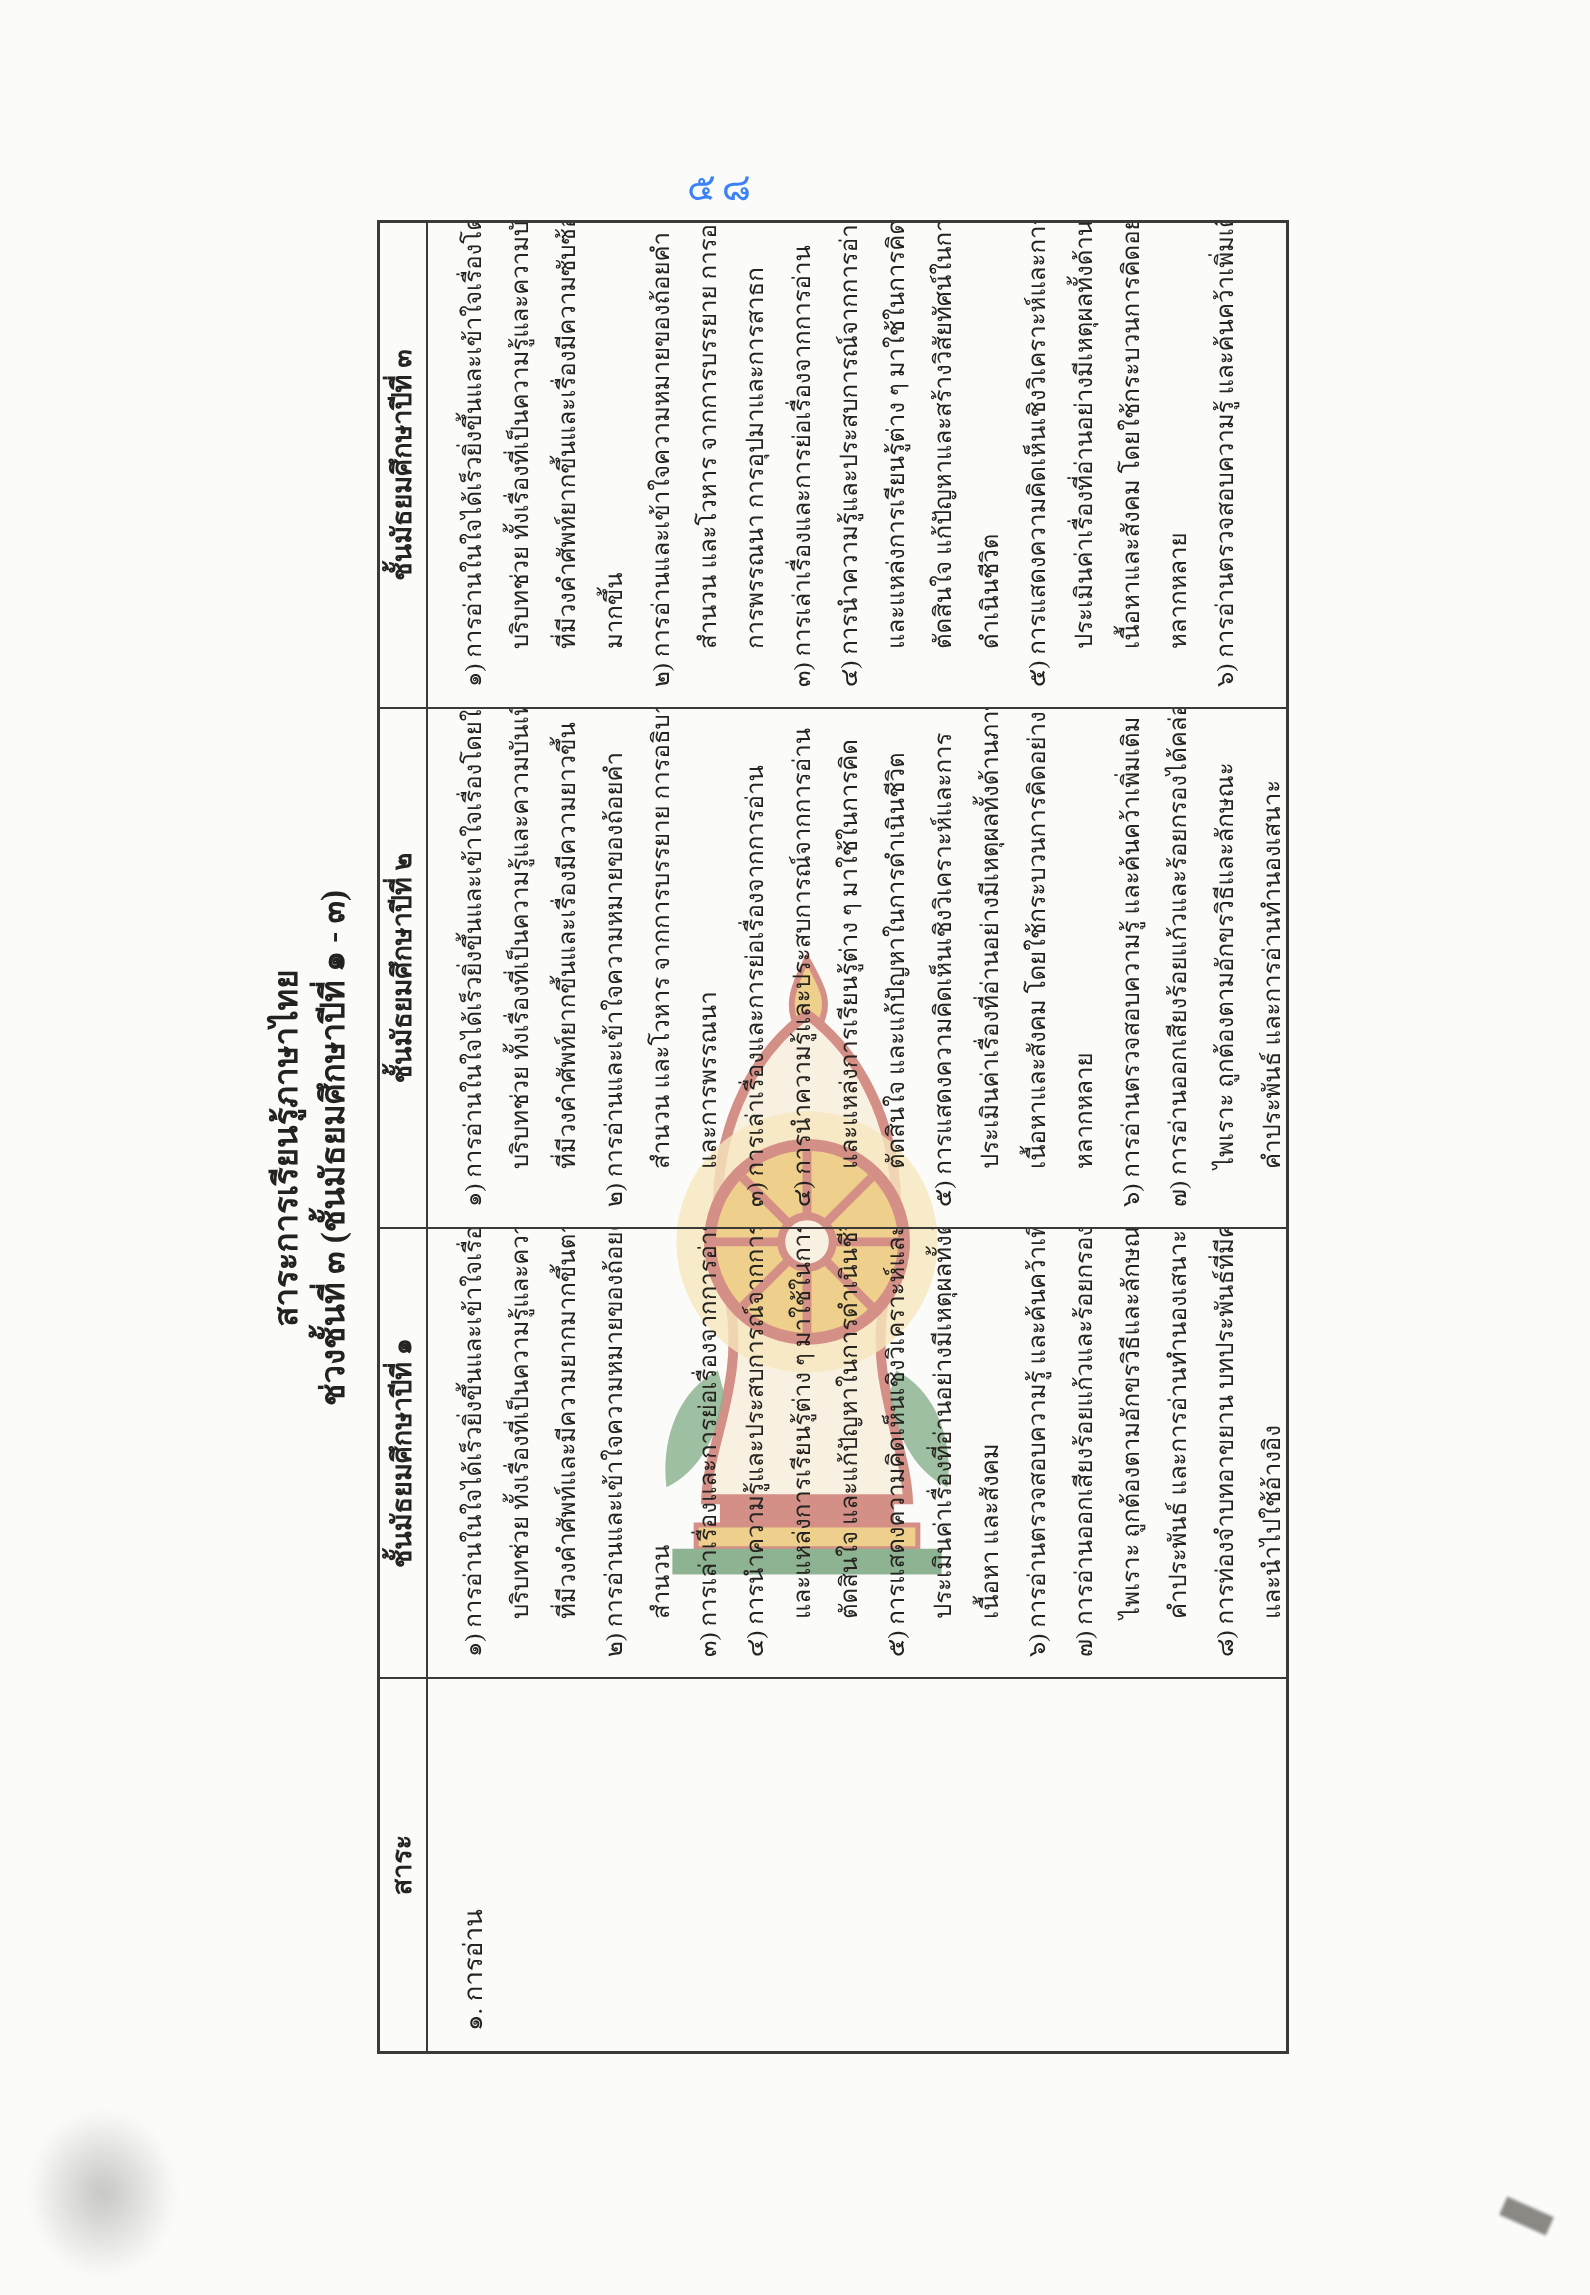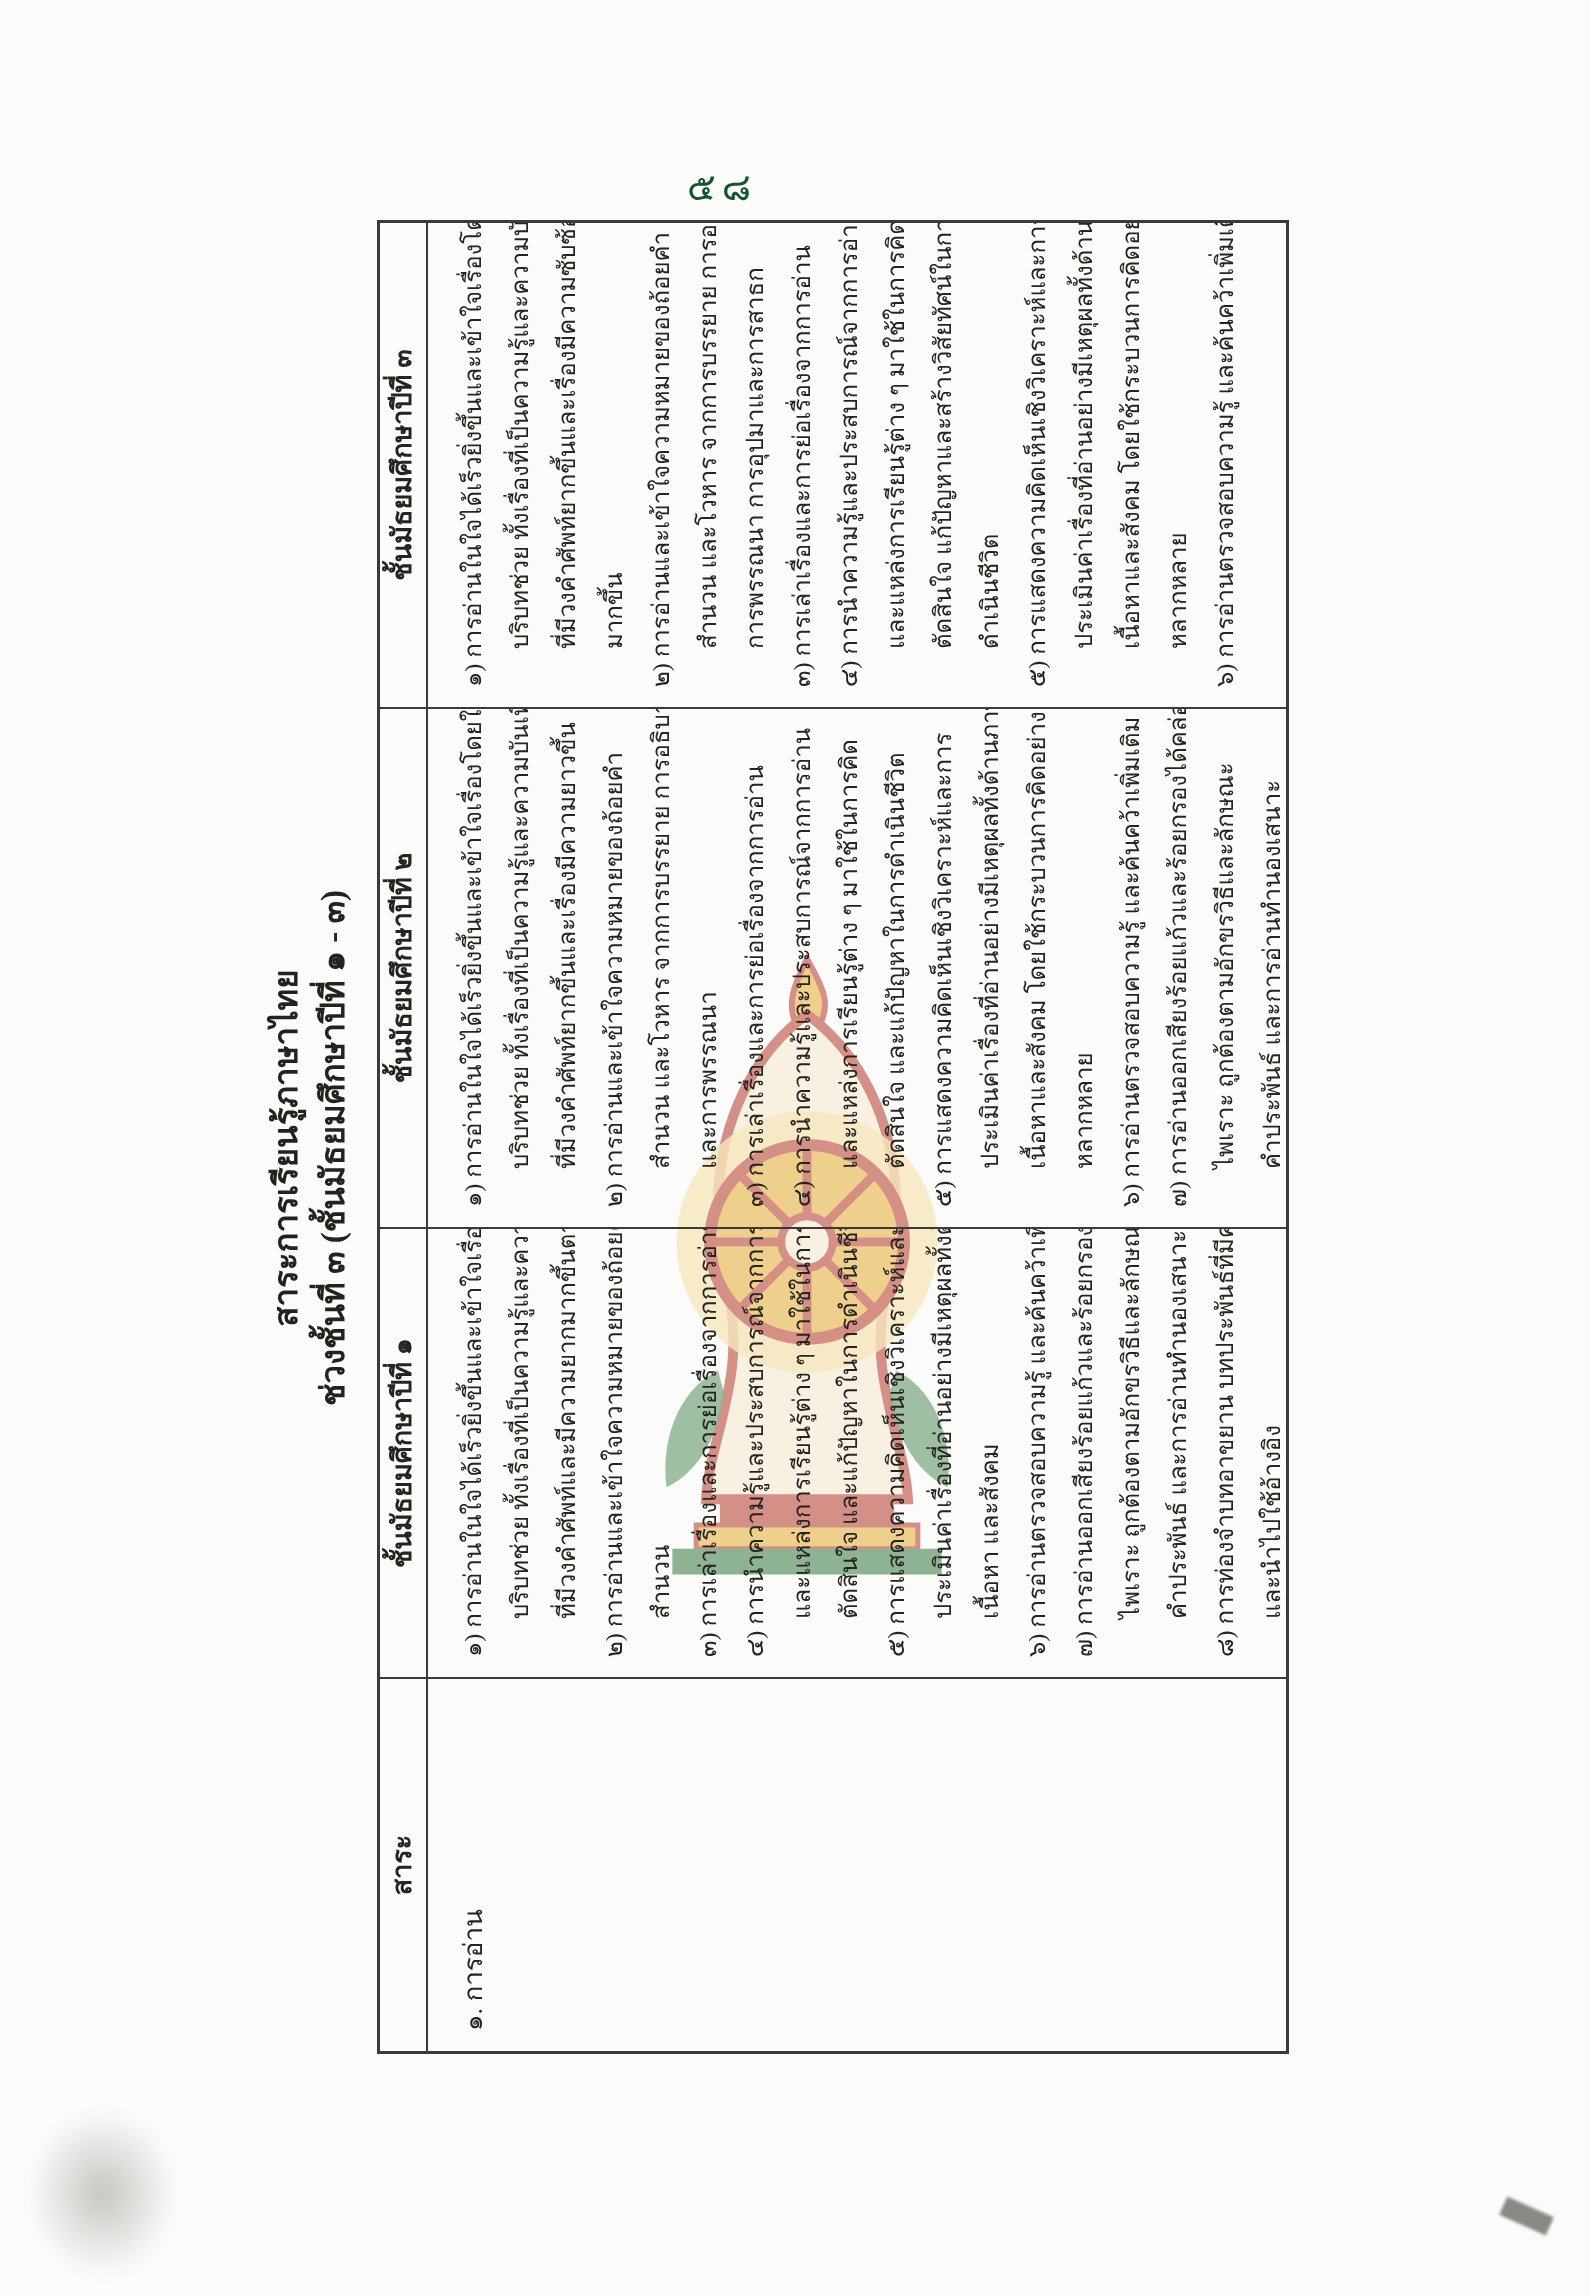--- a/index.html
+++ b/index.html
@@ -13,21 +13,21 @@
     color:#262420;
   }
   
   .watermark{
     position:absolute;left:609px;top:945px;width:396px;height:673px;
     opacity:0.55;z-index:1;
   }
   
   .page-number{
     position:absolute;left:687px;top:156px;z-index:3;
-    font-size:38px;letter-spacing:6px;color:#14532d;
+    font-size:38px;letter-spacing:6px;color:#3b82f6;
   }
   
   .landscape{
     position:absolute;left:0;top:0;
     width:2296px;height:1591px;
     transform-origin:0 0;
     transform:rotate(-90deg) translateX(-2296px);
     z-index:2;
   }
   .doc-title{

